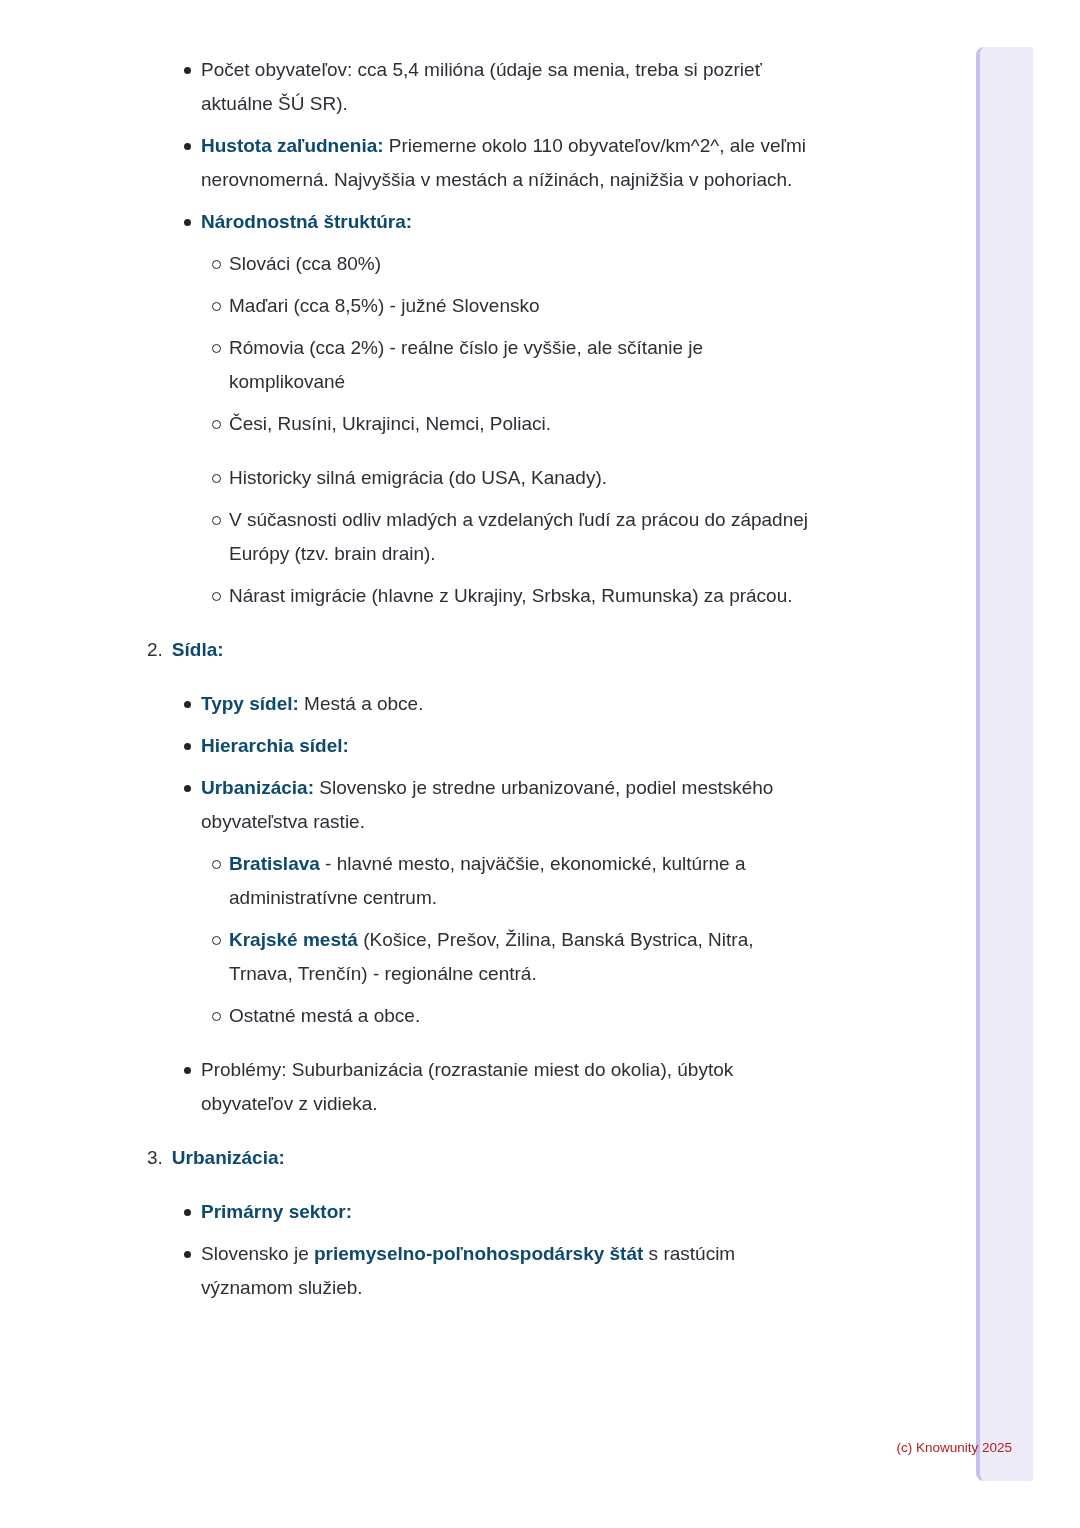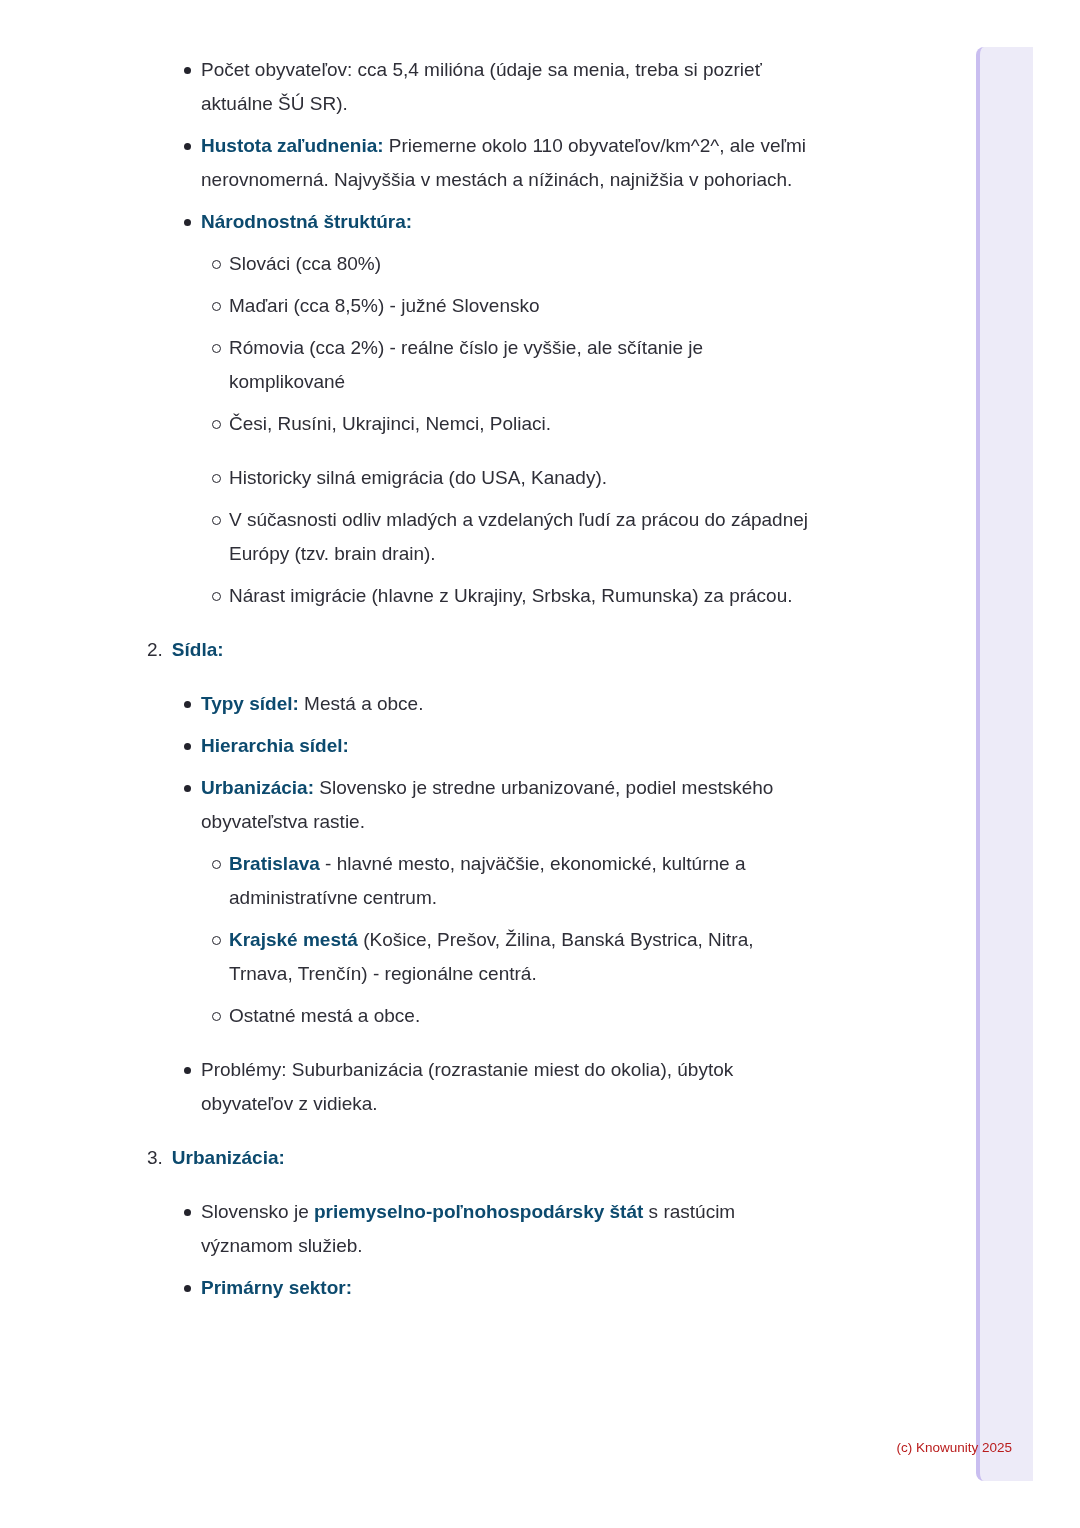--- a/index.html
+++ b/index.html
@@ -166,26 +166,26 @@
       <p class="txt"><span class="i">Problémy</span><span>: Suburbanizácia (rozrastanie miest do okolia), úbytok
 obyvateľov z vidieka.</span></p>
     </div>
 
     <div class="row num sp">
       <p class="txt"><span class="num-label">3.</span><span class="b">Urbanizácia:</span></p>
     </div>
 
     <div class="row l1">
       <span class="marker-dot"></span>
-      <p class="txt"><span>Slovensko je </span><span class="b">priemyselno-poľnohospodársky štát</span><span> s rastúcim
-významom služieb.</span></p>
+      <p class="txt"><span class="b">Primárny sektor:</span></p>
     </div>
 
     <div class="row l1">
       <span class="marker-dot"></span>
-      <p class="txt"><span class="b">Primárny sektor:</span></p>
+      <p class="txt"><span>Slovensko je </span><span class="b">priemyselno-poľnohospodársky štát</span><span> s rastúcim
+významom služieb.</span></p>
     </div>
 
   </div>
 
   <div class="edge-bar"></div>
   <div class="watermark">(c) Knowunity 2025</div>
 </div>
 
 </body></html>

